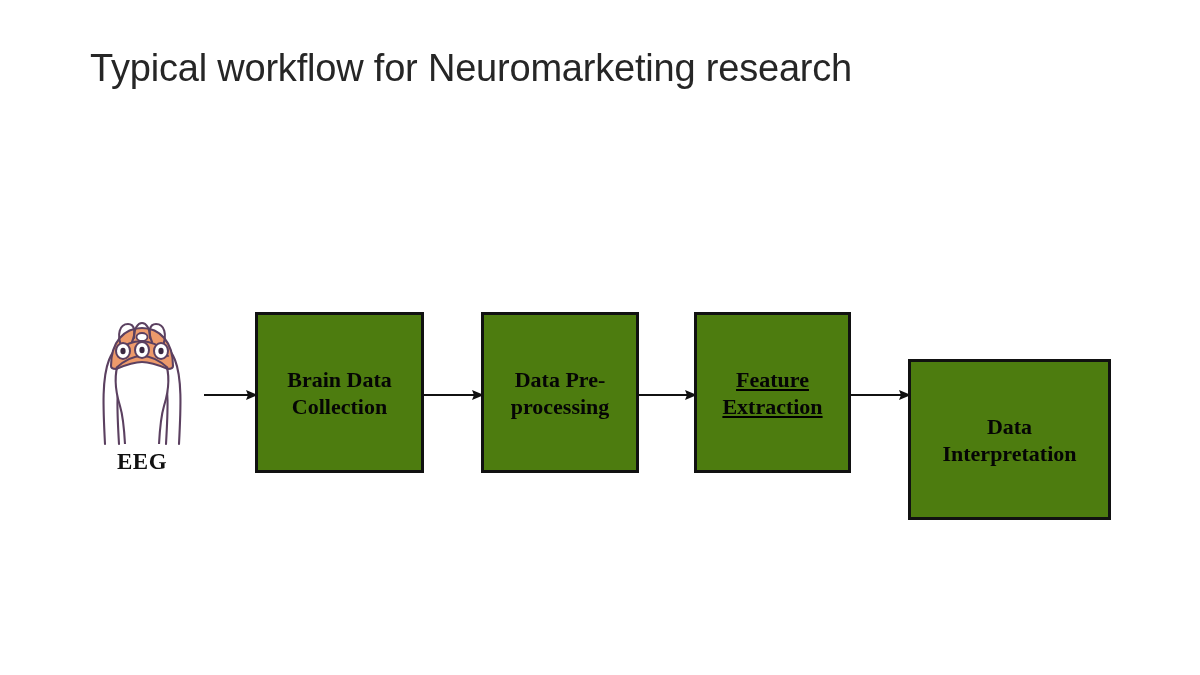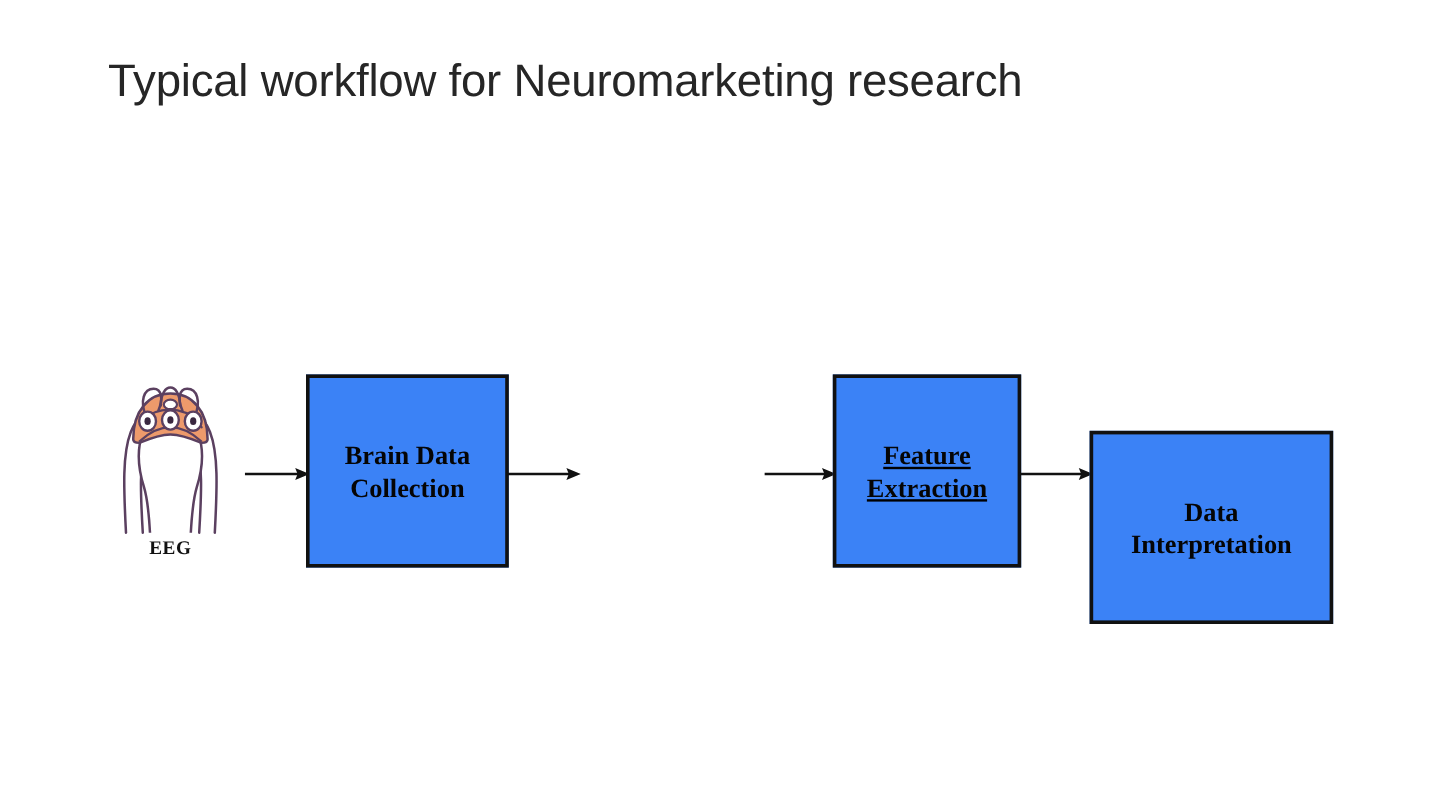--- a/index.html
+++ b/index.html
@@ -56,30 +56,30 @@
     height: 140px;
   }
   #eeg-label {
     position: absolute;
     left: 0;
     top: 143px;
     width: 128px;
     text-align: center;
     font-family: "Liberation Serif", "DejaVu Serif", serif;
     font-weight: bold;
-    font-size: 16px;
+    font-size: 23px;
     letter-spacing: 0.5px;
     color: #111111;
   }
 
   
   .process-box {
     position: absolute;
     box-sizing: border-box;
-    background: #3b82f6;
+    background: #4d7c0f;
     border: 3px solid #111111;
     display: flex;
     align-items: center;
     justify-content: center;
     text-align: center;
   }
   .process-box .box-label {
     font-family: "Liberation Serif", "DejaVu Serif", serif;
     font-weight: bold;
     font-size: 22px;
@@ -158,20 +158,24 @@
   <div id="box-1" class="process-box">
     <span class="box-label">Brain Data
 Collection</span>
   </div>
 
   <svg id="arrow-2" class="arrow" viewBox="0 0 62 18" preserveAspectRatio="none">
     <line x1="0" y1="9" x2="53" y2="9" stroke="#111111" stroke-width="2"></line>
     <polygon points="62,9 50,4 52,9 50,14" fill="#111111"></polygon>
   </svg>
 
+  <div id="box-2" class="process-box">
+    <span class="box-label">Data Pre-
+processing</span>
+  </div>
 
   <svg id="arrow-3" class="arrow" viewBox="0 0 60 18" preserveAspectRatio="none">
     <line x1="0" y1="9" x2="51" y2="9" stroke="#111111" stroke-width="2"></line>
     <polygon points="60,9 48,4 50,9 48,14" fill="#111111"></polygon>
   </svg>
 
   <div id="box-3" class="process-box">
     <span class="box-label">Feature
 Extraction</span>
   </div>

